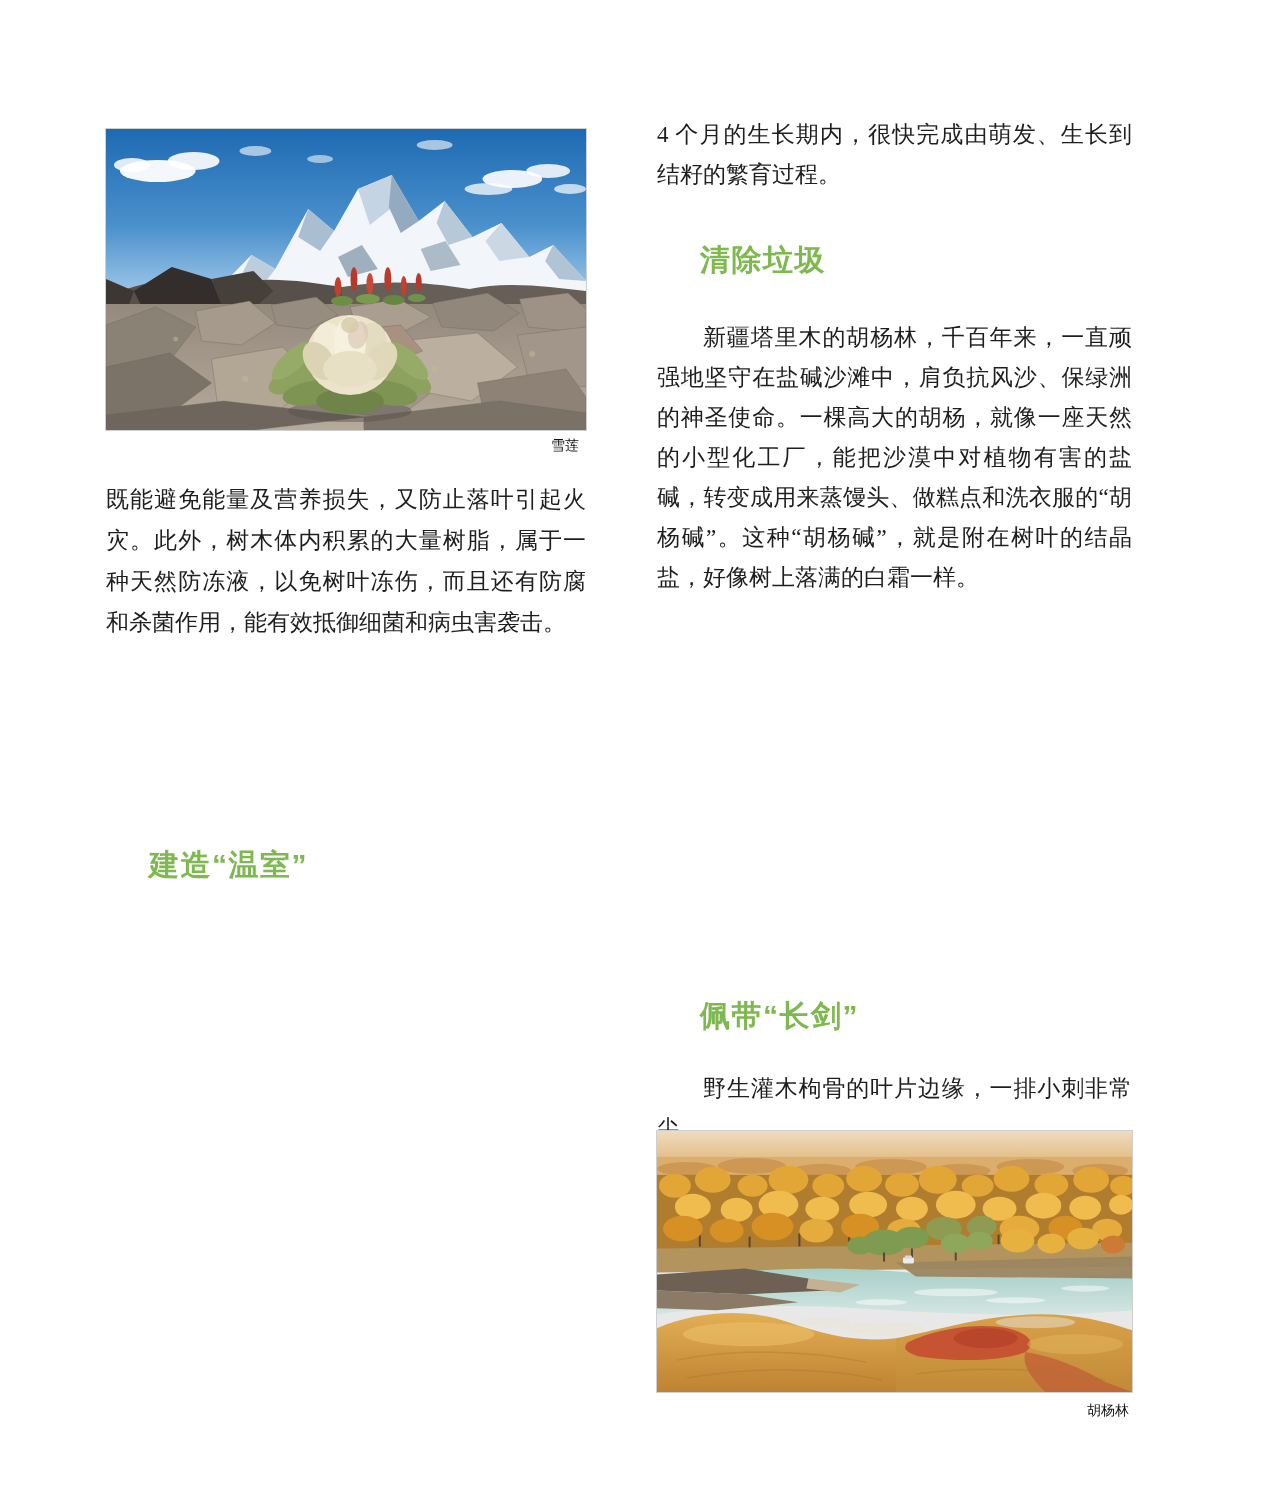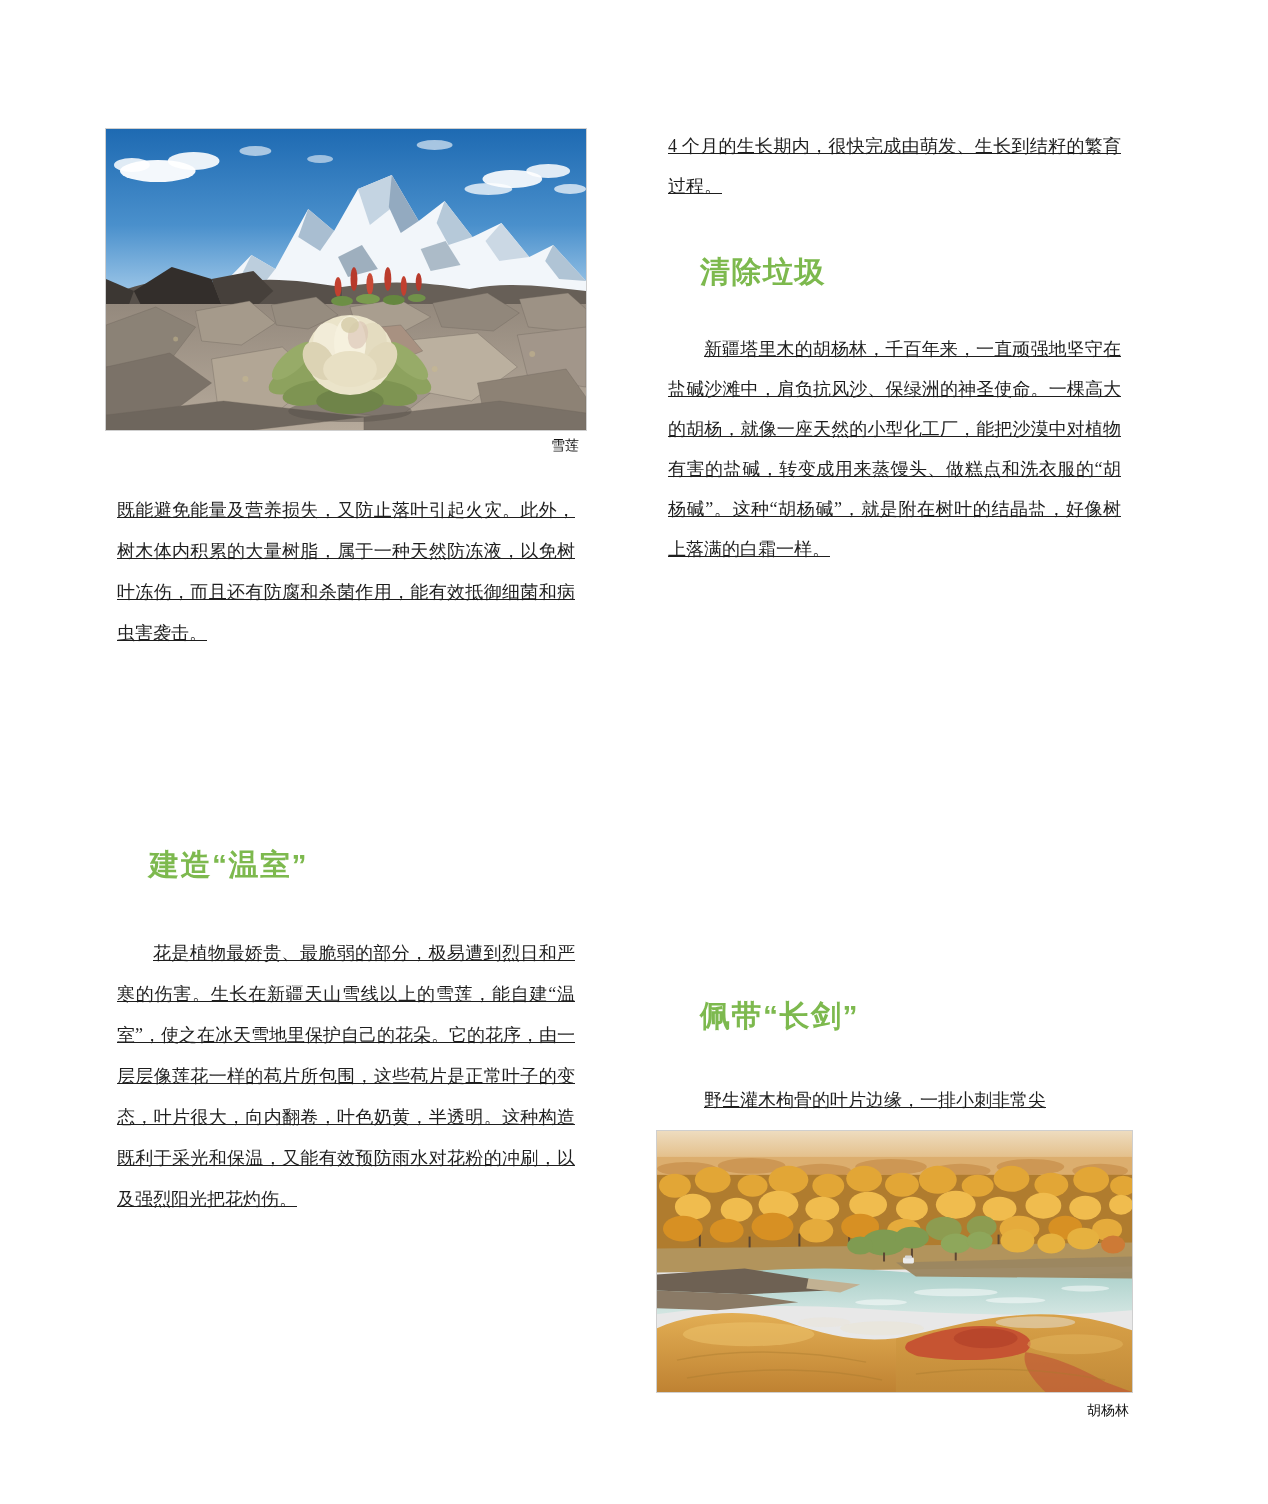--- a/index.html
+++ b/index.html
@@ -7,21 +7,21 @@
     position:relative; width:1268px; height:1504px; margin:0 auto;
     background:#ffffff; overflow:hidden;
     font-family:"Liberation Serif","DejaVu Serif",serif;
     color:#1e1e1e;
   }
   .col { position:absolute; top:0; }
   .col-left  { left:105px; width:482px; }
   .col-right { left:656px; width:477px; }
 
   .block { position:absolute; left:0; width:100%; }
-  .body-text p { margin:12px; font-size:18px; text-align:justify;text-decoration:underline; }
+  .body-text p { margin:1px; font-size:23px; text-align:justify; }
   .col-left  .body-text p { line-height:41px; }
   .col-right .body-text p { line-height:40px; }
   p.ind { text-indent:2em; }
 
   .heading {
     position:absolute; left:0; margin:0; padding-left:44px;
     font-family:"Liberation Sans","DejaVu Sans",sans-serif;
     font-weight:700; font-size:30px; line-height:40px;
     color:#7db94e; letter-spacing:1.5px;
   }
@@ -39,21 +39,21 @@
     font-size:14px; line-height:22px; color:#111111; font-weight:500;
   }
   #cap1 { top:434px; right:8px; }
   #cap2 { top:1399px; right:4px; }
 
   #blockA { top:478px; }
   #headL  { top:845px; }
   #blockB { top:921px; }
 
   #blockC { top:114px; }
-  #headR1 { top:240px;margin-top:12px; }
+  #headR1 { top:240px; }
   #blockD { top:317px; }
   #headR2 { top:996px; }
   #blockE { top:1068px; }
 </style>
 </head>
 <body>
 
 <div class="page">
 
   <div class="col col-left">
@@ -162,21 +162,20 @@
     </figure>
     <div class="caption" id="cap1">雪莲</div>
 
     <div class="block body-text" id="blockA">
       <p>既能避免能量及营养损失，又防止落叶引起火灾。此外，树木体内积累的大量树脂，属于一种天然防冻液，以免树叶冻伤，而且还有防腐和杀菌作用，能有效抵御细菌和病虫害袭击。</p>
     </div>
 
     <h2 class="heading" id="headL">建造“温室”</h2>
 
     <div class="block body-text" id="blockB">
-      <p class="ind">花是植物最娇贵、最脆弱的部分，极易遭到烈日和严寒的伤害。生长在新疆天山雪线以上的雪莲，能自建“温室”，使之在冰天雪地里保护自己的花朵。它的花序，由一层层像莲花一样的苞片所包围，这些苞片是正常叶子的变态，叶片很大，向内翻卷，叶色奶黄，半透明。这种构造既利于采光和保温，又能有效预防雨水对花粉的冲刷，以及强烈阳光把花灼伤。</p>
     </div>
   </div>
 
   <div class="col col-right">
 
     <div class="block body-text" id="blockC">
       <p>4 个月的生长期内，很快完成由萌发、生长到结籽的繁育过程。</p>
     </div>
 
     <h2 class="heading" id="headR1">清除垃圾</h2>

